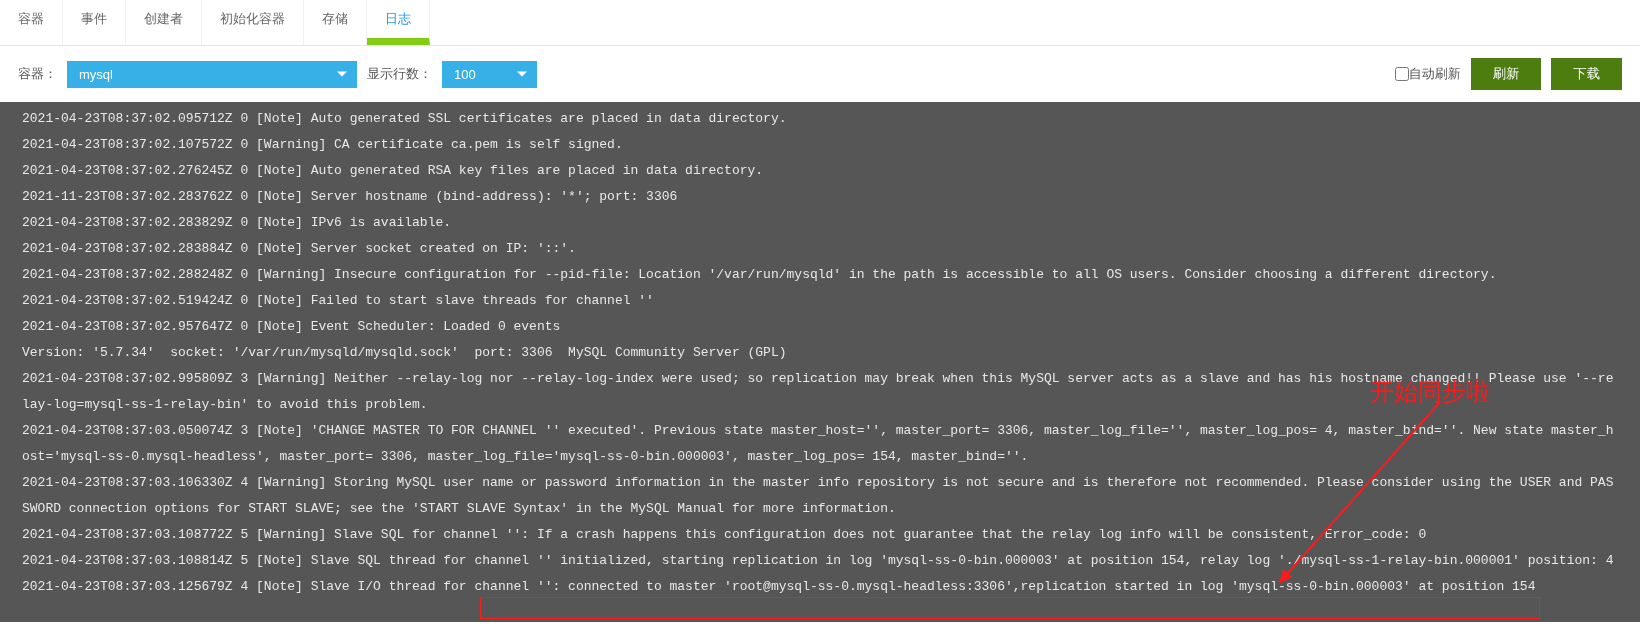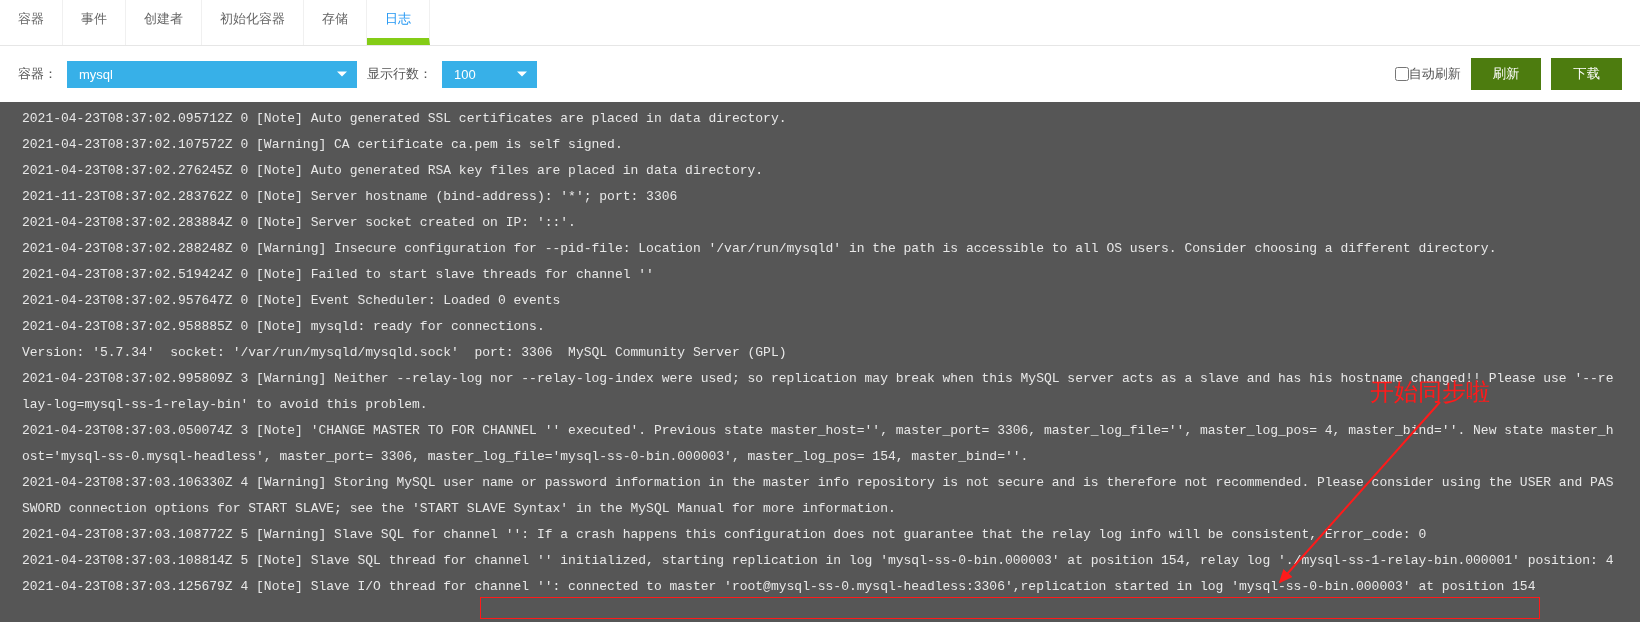--- a/index.html
+++ b/index.html
@@ -46,25 +46,25 @@
   </label>
   <button class="btn">刷新</button>
   <button class="btn">下载</button>
 </div>
 
 <div class="logbox" id="logbox">
   <div class="line">2021-04-23T08:37:02.095712Z 0 [Note] Auto generated SSL certificates are placed in data directory.</div>
     <div class="line">2021-04-23T08:37:02.107572Z 0 [Warning] CA certificate ca.pem is self signed.</div>
     <div class="line">2021-04-23T08:37:02.276245Z 0 [Note] Auto generated RSA key files are placed in data directory.</div>
     <div class="line">2021-11-23T08:37:02.283762Z 0 [Note] Server hostname (bind-address): '*'; port: 3306</div>
+    <div class="line">2021-04-23T08:37:02.283829Z 0 [Note] IPv6 is available.</div>
     <div class="line">2021-04-23T08:37:02.283884Z 0 [Note] Server socket created on IP: '::'.</div>
     <div class="line">2021-04-23T08:37:02.288248Z 0 [Warning] Insecure configuration for --pid-file: Location '/var/run/mysqld' in the path is accessible to all OS users. Consider choosing a different directory.</div>
     <div class="line">2021-04-23T08:37:02.519424Z 0 [Note] Failed to start slave threads for channel ''</div>
     <div class="line">2021-04-23T08:37:02.957647Z 0 [Note] Event Scheduler: Loaded 0 events</div>
-    <div class="line">2021-04-23T08:37:02.958885Z 0 [Note] mysqld: ready for connections.</div>
     <div class="line">Version: '5.7.34'  socket: '/var/run/mysqld/mysqld.sock'  port: 3306  MySQL Community Server (GPL)</div>
     <div class="line">2021-04-23T08:37:02.995809Z 3 [Warning] Neither --relay-log nor --relay-log-index were used; so replication may break when this MySQL server acts as a slave and has his hostname changed!! Please use '--relay-log=mysql-ss-1-relay-bin' to avoid this problem.</div>
     <div class="line">2021-04-23T08:37:03.050074Z 3 [Note] 'CHANGE MASTER TO FOR CHANNEL '' executed'. Previous state master_host='', master_port= 3306, master_log_file='', master_log_pos= 4, master_bind=''. New state master_host='mysql-ss-0.mysql-headless', master_port= 3306, master_log_file='mysql-ss-0-bin.000003', master_log_pos= 154, master_bind=''.</div>
     <div class="line">2021-04-23T08:37:03.106330Z 4 [Warning] Storing MySQL user name or password information in the master info repository is not secure and is therefore not recommended. Please consider using the USER and PASSWORD connection options for START SLAVE; see the 'START SLAVE Syntax' in the MySQL Manual for more information.</div>
     <div class="line">2021-04-23T08:37:03.108772Z 5 [Warning] Slave SQL for channel '': If a crash happens this configuration does not guarantee that the relay log info will be consistent, Error_code: 0</div>
     <div class="line">2021-04-23T08:37:03.108814Z 5 [Note] Slave SQL thread for channel '' initialized, starting replication in log 'mysql-ss-0-bin.000003' at position 154, relay log './mysql-ss-1-relay-bin.000001' position: 4</div>
     <div class="line">2021-04-23T08:37:03.125679Z 4 [Note] Slave I/O thread for channel '': connected to master 'root@mysql-ss-0.mysql-headless:3306',replication started in log 'mysql-ss-0-bin.000003' at position 154</div>
     <div class="annotation">开始同步啦</div>
   <svg class="arrow" style="left:1270px; top:290px;" width="180" height="200">
     <defs>

